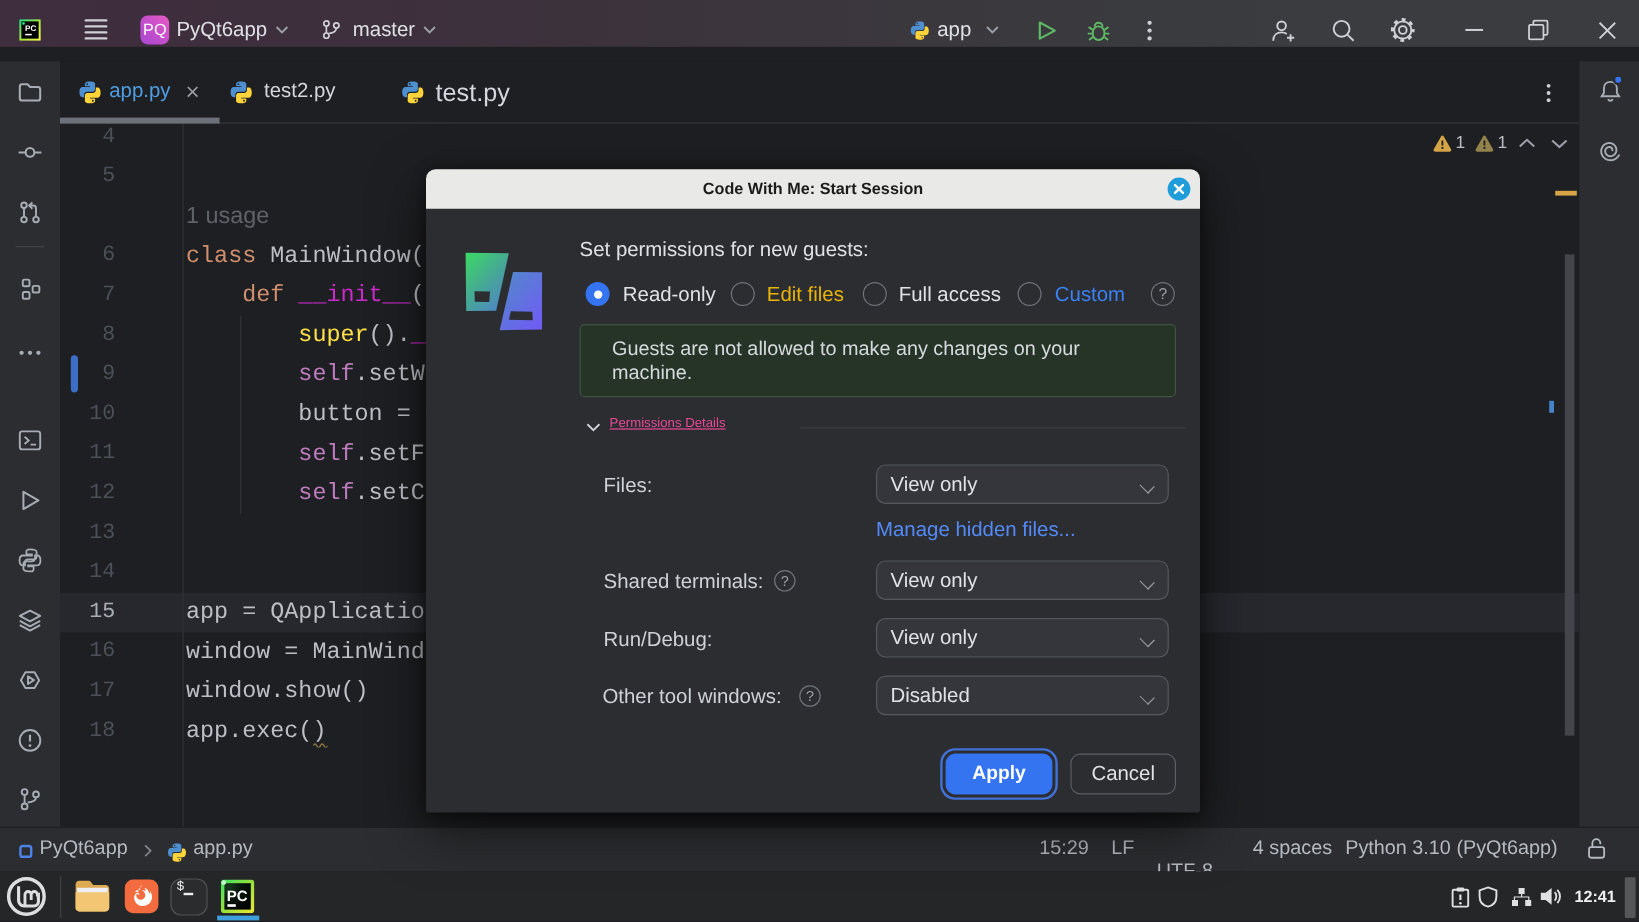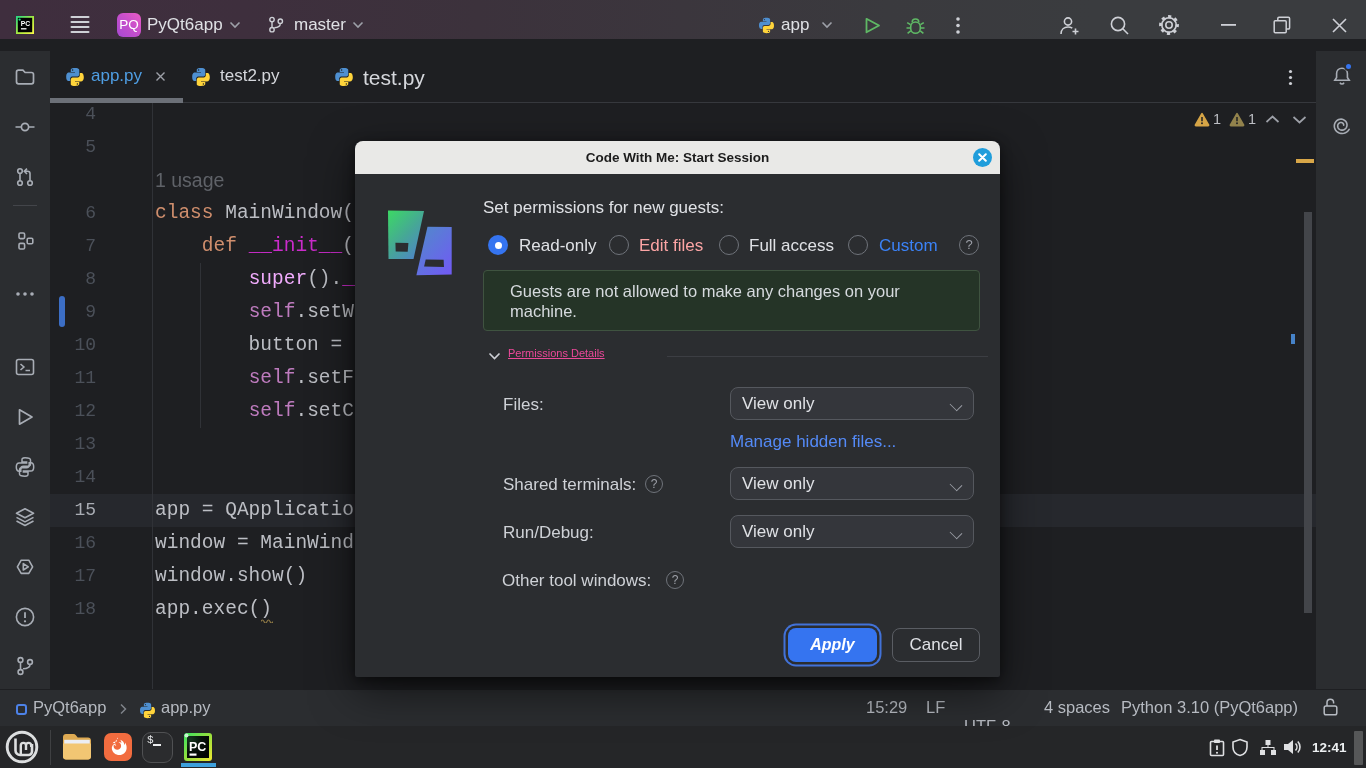--- a/index.html
+++ b/index.html
@@ -246,21 +246,21 @@
 
     <div class="abs" style="left:102px;top:52px;width:1px;height:586px;background:#303237;"></div>
     <div class="abs" style="left:150px;top:212px;width:1px;height:165px;background:#303237;"></div>
 
     <div class="abs mono" style="left:105px;top:47px;font-size:19.5px;line-height:33px;color:#bcbec4;">
         <div class="cl">&nbsp;</div>
         <div class="cl">&nbsp;</div>
         <div class="cl" style="font-family:'Liberation Sans';font-size:19.5px;color:#5f6268;">1 usage</div>
         <div class="cl"><span style="color:#cf8e6d;">class</span> MainWindow(QMainWindow):</div>
         <div class="cl">    <span style="color:#cf8e6d;">def</span> <span style="color:#cb2bcb;">__init__</span>(<span style="color:#be7bbe;">self</span>):</div>
-        <div class="cl">        <span style="color:#f0abfc;margin-top:20px;">super</span>().<span style="color:#cb2bcb;">__init__</span>()</div>
+        <div class="cl">        <span style="color:#fde047;margin-top:20px;">super</span>().<span style="color:#cb2bcb;">__init__</span>()</div>
         <div class="cl">        <span style="color:#be7bbe;">self</span>.setWindowTitle(<span style="color:#6aab73;">"App"</span>)</div>
         <div class="cl">        button = QPushButton(<span style="color:#6aab73;">"P"</span>)</div>
         <div class="cl">        <span style="color:#be7bbe;">self</span>.setFixedSize(QSize(40, 30))</div>
         <div class="cl">        <span style="color:#be7bbe;">self</span>.setCentralWidget(button)</div>
         <div class="cl">&nbsp;</div>
         <div class="cl">&nbsp;</div>
         <div class="cl">app = QApplication(sys.argv)</div>
         <div class="cl">window = MainWindow()</div>
         <div class="cl">window.show()</div>
         <div class="cl">app.exec()</div>
@@ -439,21 +439,21 @@
       <polygon points="9.4,35.8 22.4,36 21.7,44.7 9.7,44.5" fill="#2b2d30"></polygon>
       <polygon points="41.5,19.7 65.7,19.9 65.7,67.6 30.4,68.2" fill="url(#cwm2)"></polygon>
       <polygon points="39.7,52.4 57.6,52.8 58,59.9 38.1,59.5" fill="#2b2d30"></polygon>
     </svg>
     <div class="abs" style="left:128px;top:57px;font-size:17px;color:#dfe1e5;">Set permissions for new guests:</div>
 
     <div class="abs" style="left:132.5px;top:94px;width:20px;height:20px;border-radius:50%;background:#3574f0;"></div>
     <div class="abs" style="left:139.5px;top:101px;width:7px;height:7px;border-radius:50%;background:#fff;"></div>
     <div class="abs" style="left:164px;top:95px;font-size:17px;color:#dfe1e5;">Read-only</div>
     <div class="abs" style="left:254px;top:94px;width:20px;height:20px;border-radius:50%;border:1.5px solid #6f737a;"></div>
-    <div class="abs" style="left:284px;top:95px;font-size:17px;color:#fca5a5;">Edit files</div>
+    <div class="abs" style="left:284px;top:95px;font-size:17px;color:#eab308;">Edit files</div>
     <div class="abs" style="left:364px;top:94px;width:20px;height:20px;border-radius:50%;border:1.5px solid #6f737a;"></div>
     <div class="abs" style="left:394px;top:95px;font-size:17px;color:#dfe1e5;">Full access</div>
     <div class="abs" style="left:493px;top:94px;width:20px;height:20px;border-radius:50%;border:1.5px solid #6f737a;"></div>
     <div class="abs" style="left:524px;top:95px;font-size:17px;color:#3b82f6;">Custom</div>
     <div class="abs qm" style="left:604px;top:94px;"></div>
 
     <div class="abs" style="left:128px;top:129px;width:497px;height:61px;background:#253427;border:1px solid #3f5340;border-radius:4px;
        font-size:16.5px;color:#d6dade;padding:10px 18px 0 26px;line-height:20px;">Guests are not allowed to make any changes on your<br>machine.</div>
 
     <svg class="abs" style="left:133px;top:211px" width="13" height="8" viewBox="0 0 13 8">
@@ -465,21 +465,22 @@
     <div class="abs" style="left:148px;top:254px;font-size:17px;color:#ced1d6;">Files:</div>
     <div class="abs dd" style="left:375px;top:246px;"><span>View only</span></div>
     <div class="abs" style="left:375px;top:291px;font-size:17px;color:#548af7;">Manage hidden files...</div>
     <div class="abs" style="left:148px;top:334px;font-size:17px;color:#ced1d6;">Shared terminals:</div>
     <div class="abs qm2" style="left:290px;top:334px;"></div>
     <div class="abs dd" style="left:375px;top:326px;"><span>View only</span></div>
     <div class="abs" style="left:148px;top:382px;font-size:17px;color:#ced1d6;">Run/Debug:</div>
     <div class="abs dd" style="left:375px;top:374px;"><span>View only</span></div>
     <div class="abs" style="left:147px;top:430px;font-size:17px;color:#ced1d6;">Other tool windows:</div>
     <div class="abs qm2" style="left:311px;top:430px;"></div>
+    <div class="abs dd" style="left:375px;top:422px;"><span>Disabled</span></div>
 
     <div class="abs" style="left:433px;top:487px;width:89px;height:34px;border-radius:8px;background:#3574f0;
        box-shadow:0 0 0 2.5px #2b2d30, 0 0 0 4.5px #4272d8;
-       text-align:center;line-height:34px;font-size:16px;font-weight:bold;color:#fff;font-style:italic;">Apply</div>
+       text-align:center;line-height:34px;font-size:16px;font-weight:bold;color:#fff;">Apply</div>
     <div class="abs" style="left:537px;top:487px;width:88px;height:34px;border-radius:8px;border:1px solid #5a5d63;
        text-align:center;line-height:32px;font-size:17px;color:#dfe1e5;">Cancel</div>
   </div>
 
 </div>
 
 </body></html>

